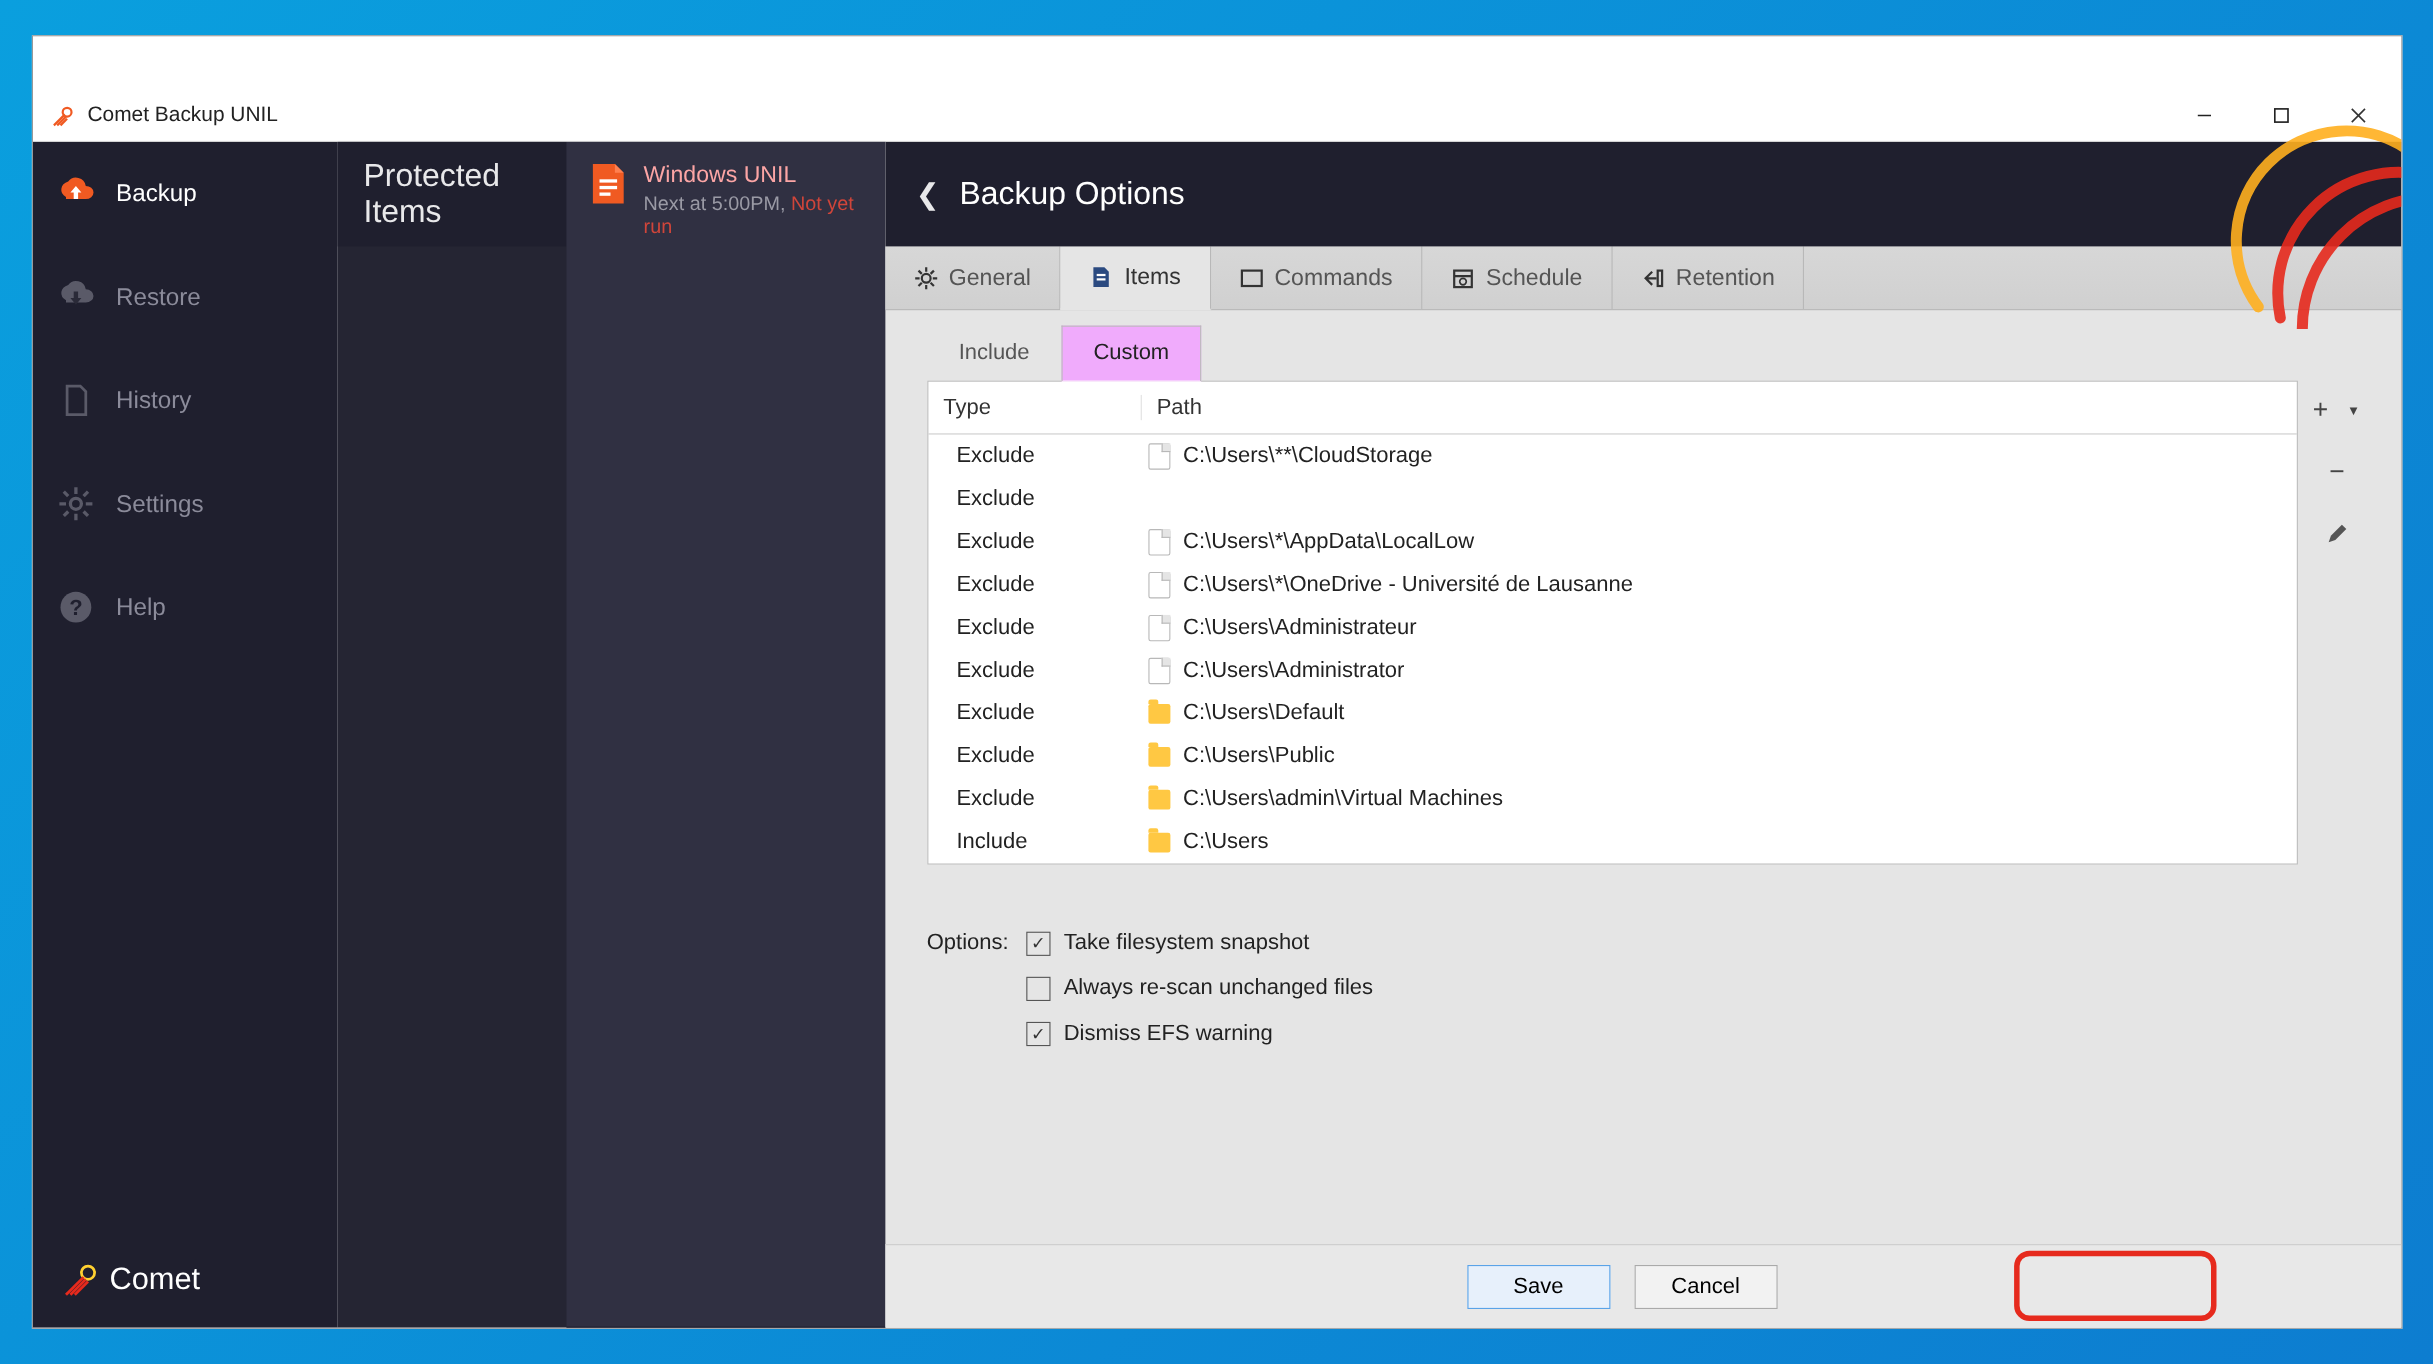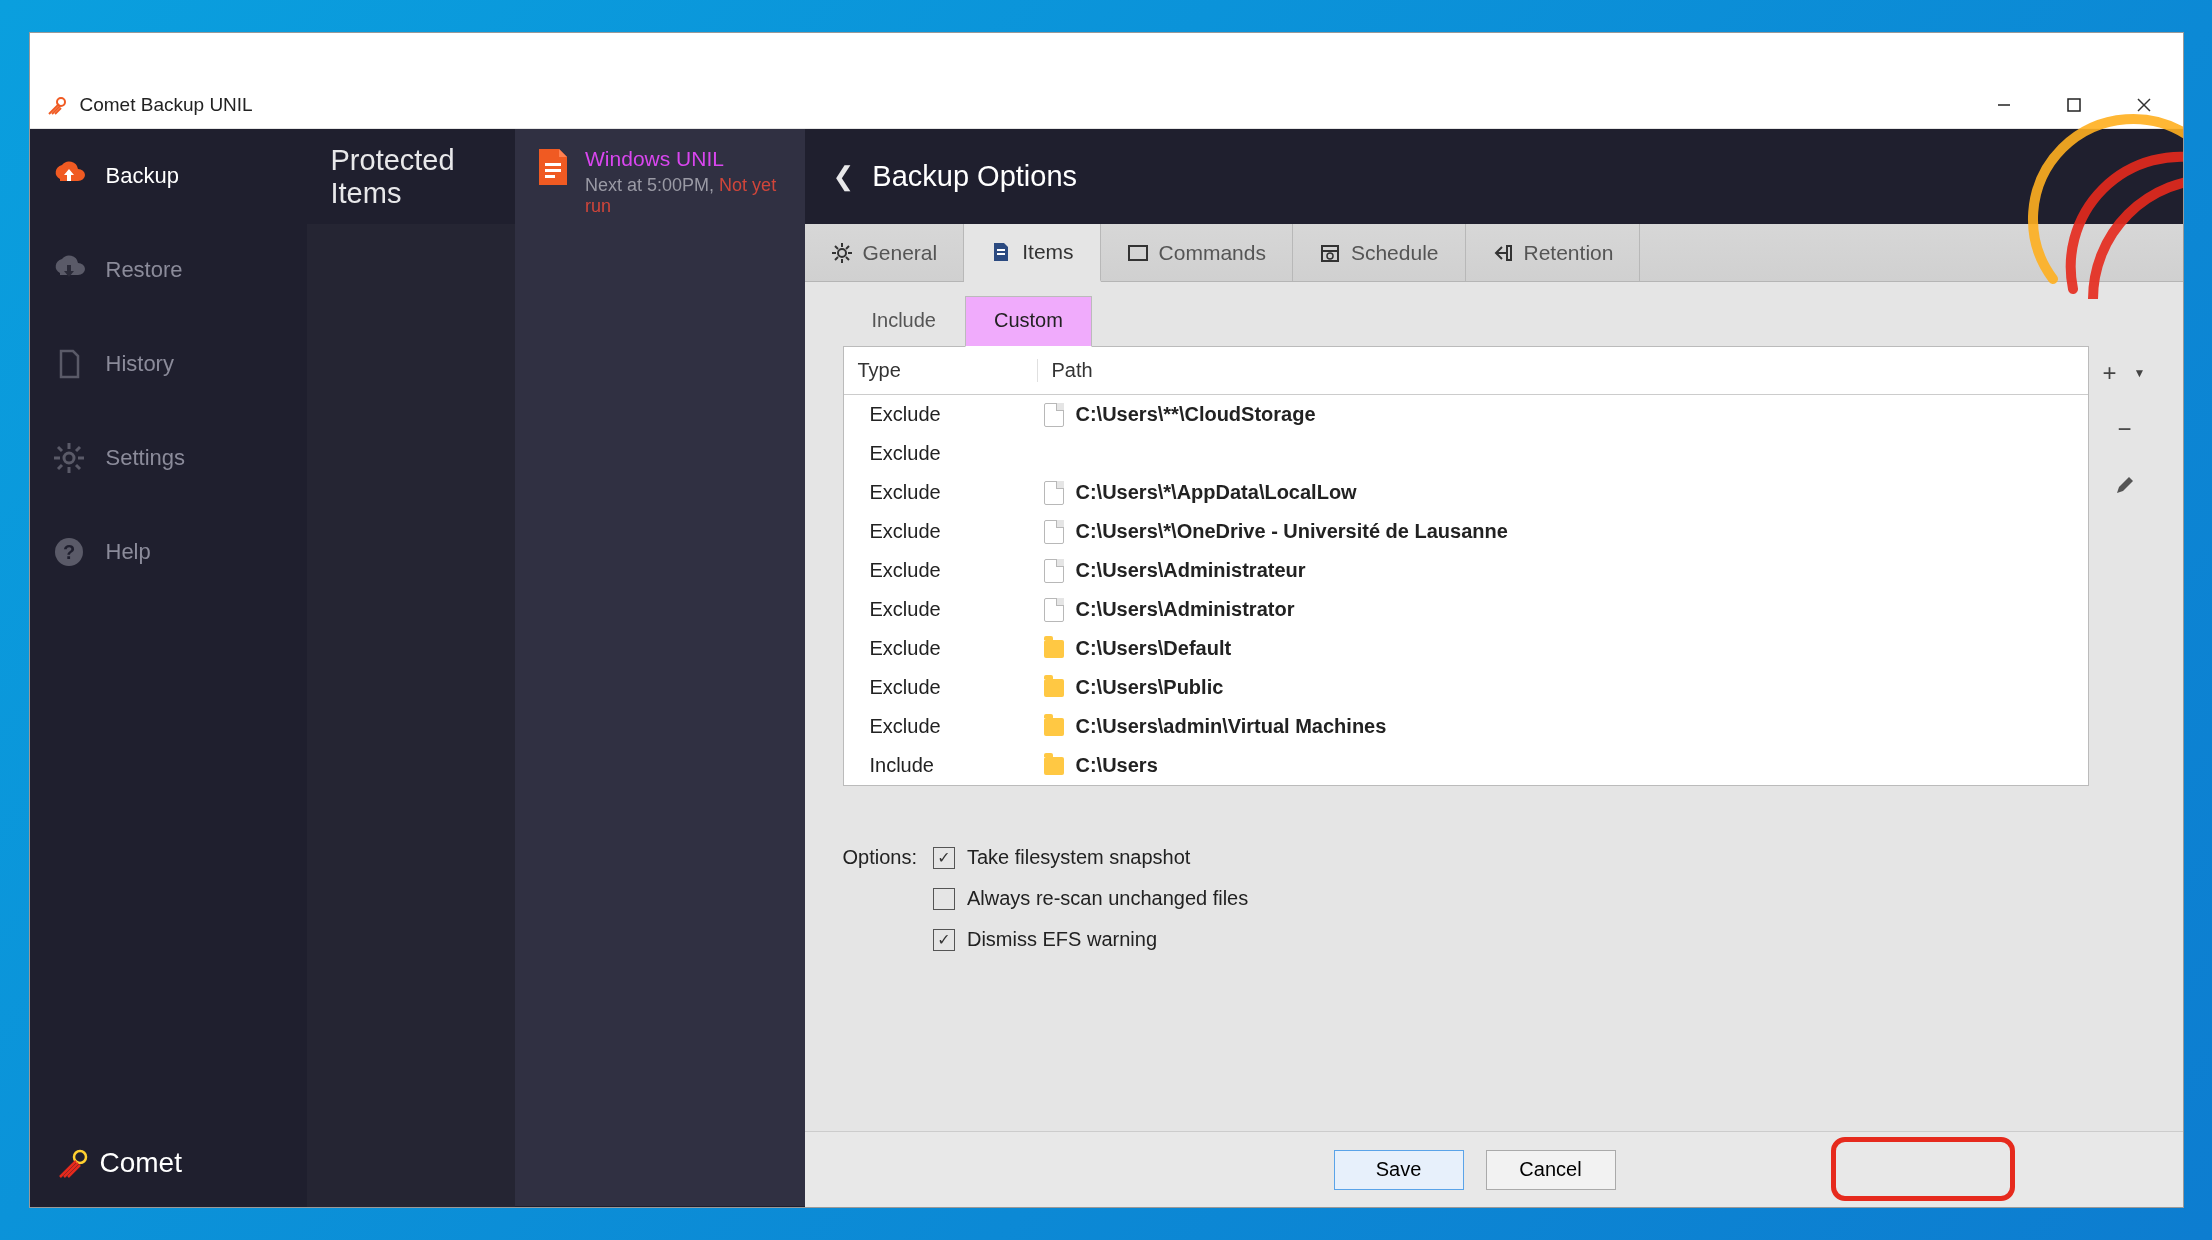--- a/index.html
+++ b/index.html
@@ -83,21 +83,21 @@
 .protected-item {
   padding: 18px 22px;
   display: flex;
   gap: 16px;
   background: #303042;
   border-bottom: 1px solid #1f1f2e;
   cursor: pointer;
 }
 .pi-icon { width: 32px; height: 40px; flex-shrink: 0; }
 .pi-text { display: flex; flex-direction: column; gap: 4px; }
-.pi-title { color: #d946ef; font-size: 21px; }
+.pi-title { color: #fca5a5; font-size: 21px; }
 .pi-sub { color: #9a9aa5; font-size: 18px; }
 .pi-status { color: #d0453a; }
 
 .main {
   flex: 1;
   background: #e5e5e5;
   display: flex;
   flex-direction: column;
   position: relative;
 }
@@ -181,21 +181,21 @@
 .th-type { width: 194px; padding-left: 14px; border-right: 1px solid #e0e0e0;}
 .th-path { flex: 1; padding-left: 14px; }
 .trow {
   display: flex;
   height: 39px;
   align-items: center;
   font-size: 20px;
   color: #222;
 }
 .td-type { width: 194px; padding-left: 26px; }
-.td-path { flex: 1; display: flex; align-items: center; gap: 12px; padding-left: 6px; font-weight: bold;}
+.td-path { flex: 1; display: flex; align-items: center; gap: 12px; padding-left: 6px;}
 .row-icon { width: 20px; height: 24px; display:inline-block; }
 .row-icon.file { border: 1px solid #b8b8b8; border-radius: 2px; background: #fff; position: relative;}
 .row-icon.file::after { content:''; position:absolute; right:-1px; top:-1px; width:7px; height:7px; background:#e5e5e5; border-left:1px solid #b8b8b8; border-bottom:1px solid #b8b8b8;}
 .row-icon.folder { background: #ffc843; border-radius: 2px; position:relative; height: 18px;}
 .row-icon.folder::before { content:''; position:absolute; top:-4px; left:0; width:9px; height:4px; background:#ffc843; border-radius: 2px 2px 0 0;}
 .table-actions {
   width: 40px;
   padding-top: 12px;
   display: flex;
   flex-direction: column;

